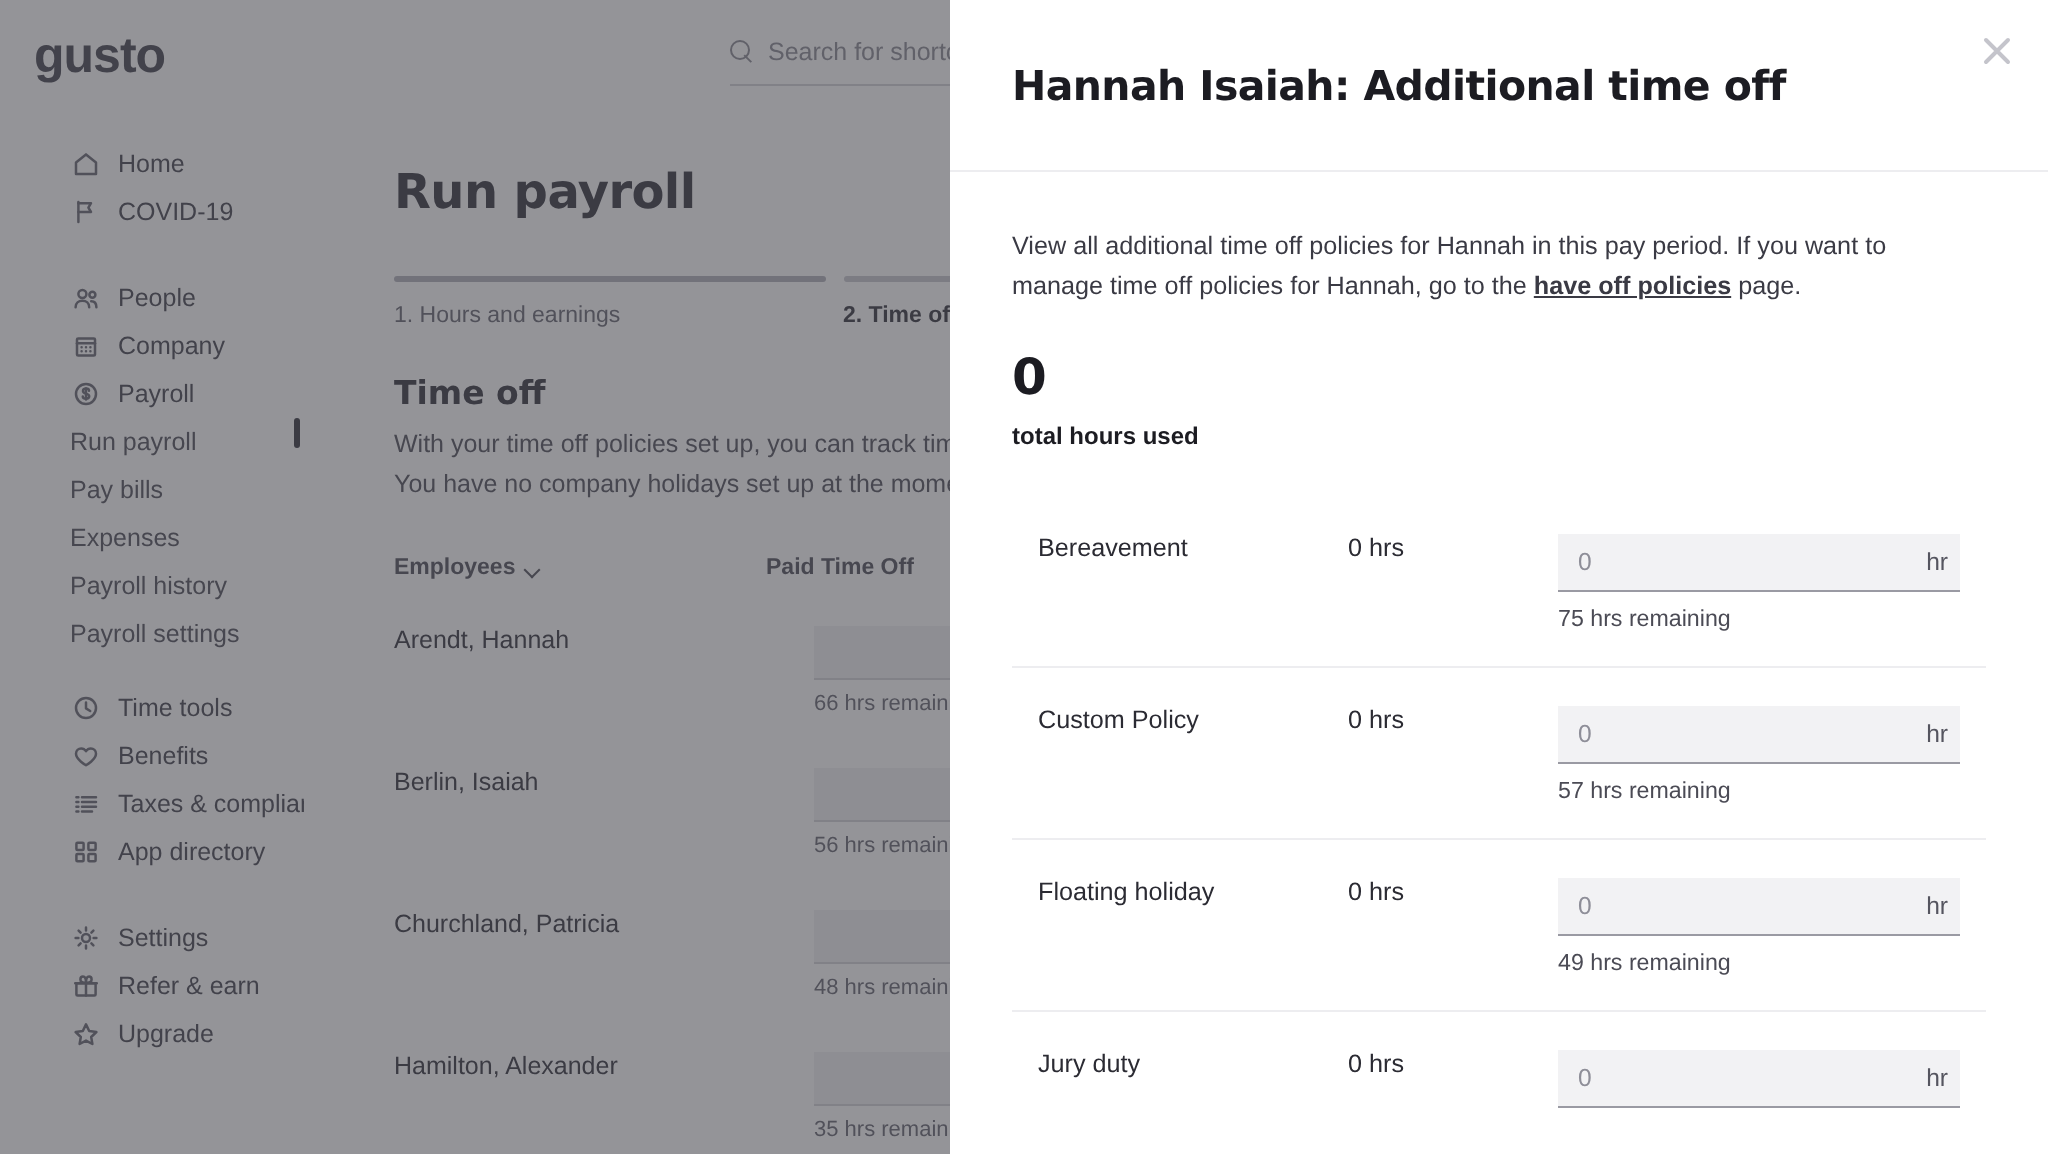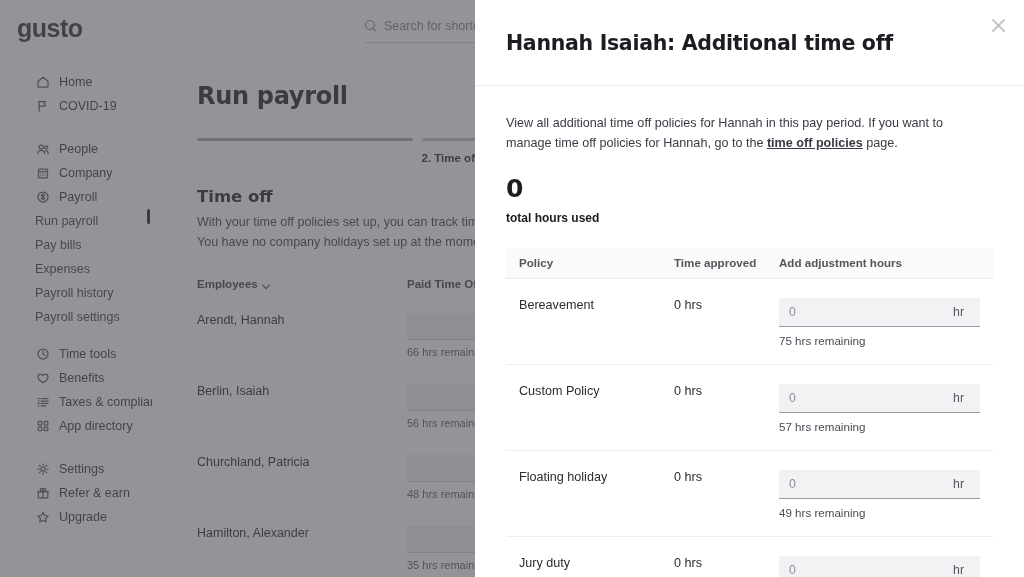--- a/index.html
+++ b/index.html
@@ -69,21 +69,21 @@
   .step { flex: 1; }
   .step .bar { height: 3px; background: #c9c9d0; border-radius: 2px; margin-bottom: 11px; }
   .step.done .bar { background: #b4b4bd; }
   .step .lbl { font-size: 11.5px; color: #6b6b76; white-space: nowrap; }
   .step.current .lbl { font-weight: 700; color: #3a3a44; }
   .sec-title { font-size: 16.5px; font-weight: 700; color: #3a3a44; margin: 23px 0 9px 0; font-family:"DejaVu Sans", sans-serif;}
   .sec-p { font-size: 12.5px; color: #55555f; margin: 0 0 6px 0; white-space: nowrap; }
 
   .emp-table { margin-top: 29px; width: 520px; }
   .emp-head { display: flex; align-items: center; padding-bottom: 9px; }
-  .emp-head .c1 { width: 210px; font-size: 11.5px; font-weight: 700; color: #55555f; display: flex; align-items: center; gap: 5px; }
+  .emp-head .c1 { width: 186px; font-size: 11.5px; font-weight: 700; color: #55555f; display: flex; align-items: center; gap: 5px; }
   .emp-head .c2 { font-size: 11.5px; font-weight: 700; color: #55555f; white-space: nowrap; }
   .chev { width: 8px; height: 5px; position: relative; display:inline-block; }
   .chev::before { content:""; position:absolute; left:0; top:0; width:5px; height:5px;
     border-right:1.4px solid #55555f; border-bottom:1.4px solid #55555f;
     transform: rotate(45deg); }
   .emp-row { display: flex; height: 71px; padding-top: 14px; }
   .emp-name { width: 210px; font-size: 12.5px; color: #3a3a44; white-space: nowrap; }
   .emp-col2 { width: 170px; }
   .emp-input { width: 145px; height: 27px; background: #f2f2f4; border-bottom: 1px solid #d6d6da; }
   .emp-rem { font-size: 11px; color: #6b6b76; margin-top: 6px; white-space: nowrap; }
@@ -133,21 +133,21 @@
   .prow { display: flex; align-items: flex-start; padding: 19px 0 17px 0; border-bottom: 1px solid #ededf0; }
   .prow:last-child { border-bottom: none; }
   .prow .p-name { width: 168px; padding-left: 13px; font-size: 12.6px; color: #2b2b33; }
   .prow .p-appr { width: 105px; font-size: 12.6px; color: #2b2b33; }
   .prow .p-adj { flex: 1; }
   .inp {
     position: relative; width: 201px; height: 29px; background: #f2f2f4;
     border-bottom: 1px solid #9a9aa3; display: flex; align-items: center;
   }
   .inp .val { margin-left: 10px; font-size: 12.3px; color: #8e8e98; }
-  .inp .unit { position: absolute; right: 16px; font-size: 12.3px; color: #55555f; }
+  .inp .unit { position: absolute; right: 6px; font-size: 12.3px; color: #55555f; }
   .p-rem { font-size: 11.6px; color: #4b4b55; margin-top: 7px; }
 </style>
 </head>
 <body>
 
 <div id="root">
 
   <div class="app">
 
     <div class="topbar">
@@ -294,20 +294,21 @@
           </div>
         </div>
     </div>
 
     <div class="main">
       <h1 class="page-title">Run payroll</h1>
 
       <div class="steps">
         <div class="step done">
           <div class="bar"></div>
+          <div class="lbl">1. Hours and earnings</div>
         </div>
         <div class="step current">
           <div class="bar"></div>
           <div class="lbl">2. Time off</div>
         </div>
       </div>
 
       <h2 class="sec-title">Time off</h2>
       <p class="sec-p">With your time off policies set up, you can track time off f</p>
       <p class="sec-p">You have no company holidays set up at the moment, bu</p>
@@ -361,31 +362,26 @@
     <div class="modal-head">
       <div class="modal-title">Hannah Isaiah: Additional time off</div>
       <div class="close-btn">
         <svg width="15" height="15" viewBox="0 0 15 15">
           <path d="M2 2 L13 13 M13 2 L2 13" stroke="#c4c4cb" stroke-width="2" stroke-linecap="round"></path>
         </svg>
       </div>
     </div>
 
     <div class="modal-body">
-      <p class="modal-desc"><span>View all additional time off policies for Hannah in this pay period. If you want to manage time off policies for Hannah, go to the </span><a href="#">time off policies</a><span> page.</span></p>
+      <p class="modal-desc"><span>View all additional time off policies for Hannah in this pay period. If you want to manage time off policies for Hannah, go to the </span><a href="#">have off policies</a><span> page.</span></p>
 
       <div class="total-num">0</div>
       <div class="total-lbl">total hours used</div>
 
       <div class="ptable">
-        <div class="ptable-head">
-          <div class="col-policy">Policy</div>
-          <div class="col-approved">Time approved</div>
-          <div class="col-adjust">Add adjustment hours</div>
-        </div>
         <div id="prow-mount">
             <div class="prow">
               <div class="p-name">Bereavement</div>
               <div class="p-appr">0 hrs</div>
               <div class="p-adj">
                 <div class="inp">
                   <span class="val">0</span>
                   <span class="unit">hr</span>
                 </div>
                 <div class="p-rem">75 hrs remaining</div>

